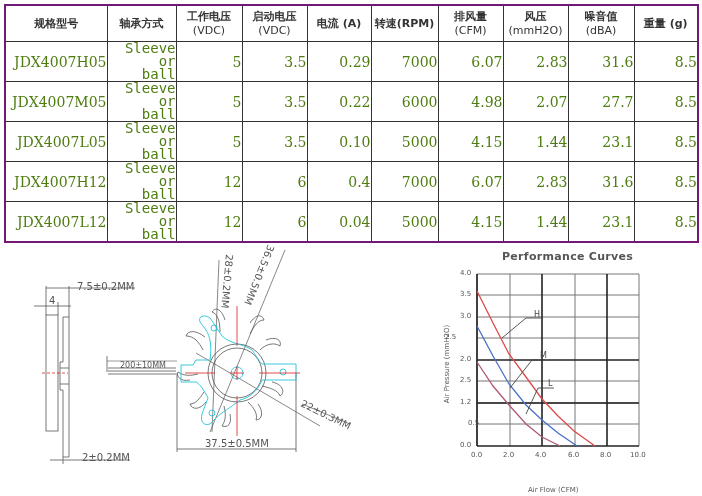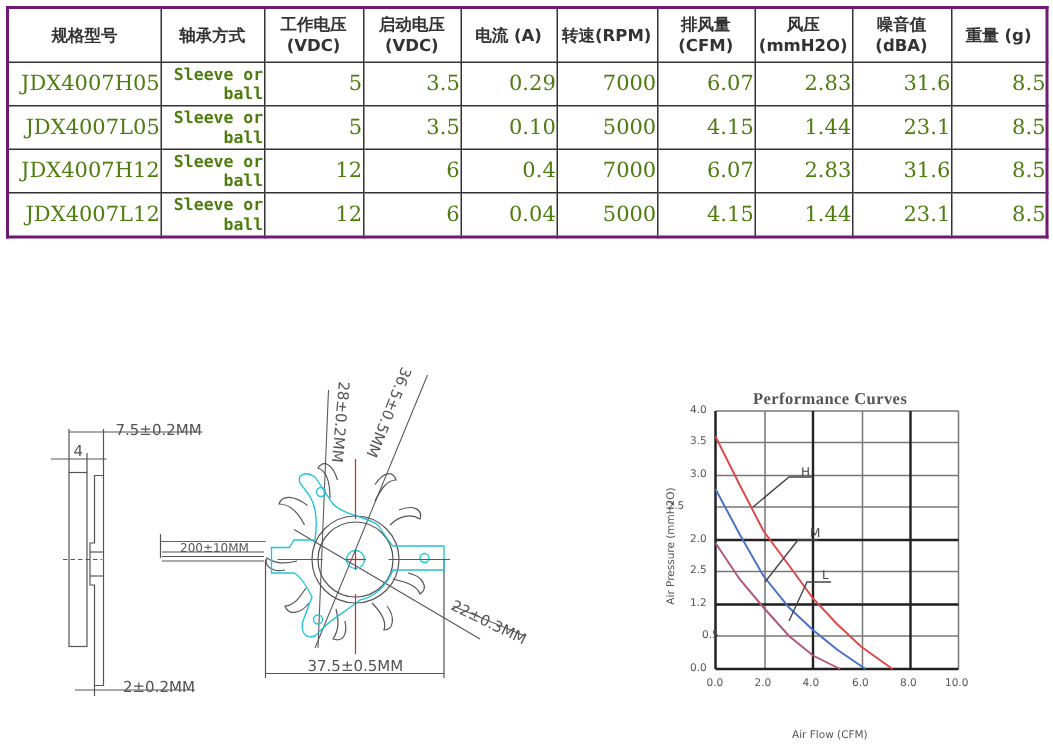--- a/index.html
+++ b/index.html
@@ -16,34 +16,34 @@
     color: #222;
   }
   .spec-table th {
     height: 35px;
     font-family: "DejaVu Sans", sans-serif;
     font-weight: bold;
     font-size: 11px;
     line-height: 14px;
     color: #333;
   }
-  .spec-table th .unit { font-weight: bold; color: #333; display:block; }
+  .spec-table th .unit { font-weight: normal; color: #333; display:block; }
   .spec-table td {
     height: 28px;
     font-family: "DejaVu Serif", serif;
     font-size: 14px;
     color: #4d7c0f;
     text-align: right;
   }
   .spec-table td.model { font-family: "DejaVu Serif", serif; font-size: 14px; letter-spacing: 0px; }
-  .spec-table td.bearing { font-family: "DejaVu Sans Mono", monospace; font-size: 11px; line-height: 13px; font-weight: bold; }
+  .spec-table td.bearing { font-family: "DejaVu Sans Mono", monospace; font-size: 14px; line-height: 13px; }
   .spec-table td.bearing span { display:block; }
   .drawing { position: absolute; left: 0; top: 236px; }
   .chart-wrap { position: absolute; left: 420px; top: 240px; width: 282px; height: 256px; }
-  .chart-title { position: absolute; left: 82px; top: 20px; font-size: 11px; font-weight: bold; color: #555; letter-spacing: 0.3px; font-family: Liberation Serif, serif; }
+  .chart-title { position: absolute; left: 82px; top: 10px; font-size: 11px; font-weight: bold; color: #555; letter-spacing: 0.3px; }
   .ylabel { position: absolute; left: -28px; top: 120px; transform: rotate(-90deg); font-size: 7px; color: #555; white-space: nowrap; width: 110px; text-align:center; }
   .xlabel { position: absolute; left: 108px; top: 226px; font-size: 7px; color: #555; margin-top: 20px; }
   .ytick, .xtick { position: absolute; font-size: 7px; color: #555; }
 </style>
 </head>
 <body>
 
 <table class="spec-table">
   <colgroup>
     <col style="width:102px">
@@ -78,20 +78,35 @@
           <span>Sleeve or</span>
           <span>ball</span>
         </td>
       <td>5</td>
       <td>3.5</td>
       <td>0.29</td>
       <td>7000</td>
       <td>6.07</td>
       <td>2.83</td>
       <td>31.6</td>
+      <td>8.5</td>
+    </tr>
+    <tr>
+      <td class="model">JDX4007M05</td>
+      <td class="bearing">
+          <span>Sleeve or</span>
+          <span>ball</span>
+        </td>
+      <td>5</td>
+      <td>3.5</td>
+      <td>0.22</td>
+      <td>6000</td>
+      <td>4.98</td>
+      <td>2.07</td>
+      <td>27.7</td>
       <td>8.5</td>
     </tr>
     <tr>
       <td class="model">JDX4007L05</td>
       <td class="bearing">
           <span>Sleeve or</span>
           <span>ball</span>
         </td>
       <td>5</td>
       <td>3.5</td>

